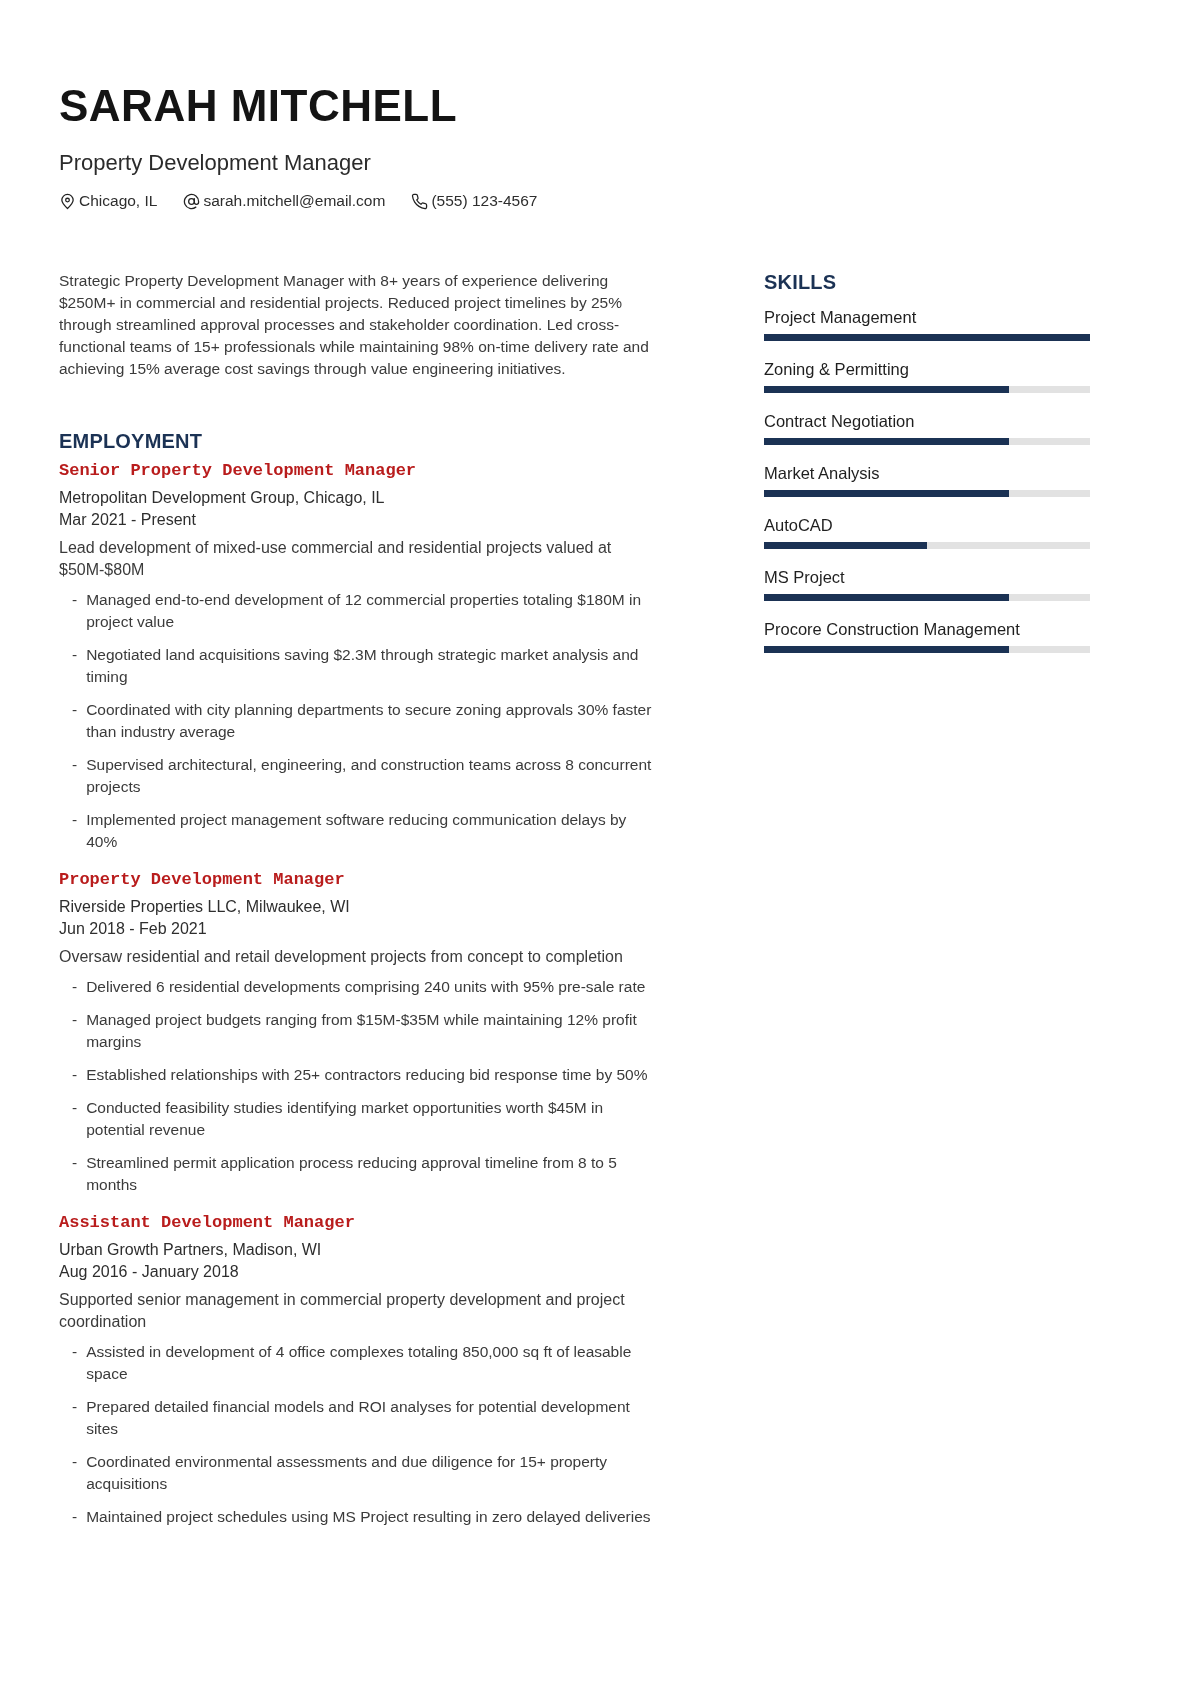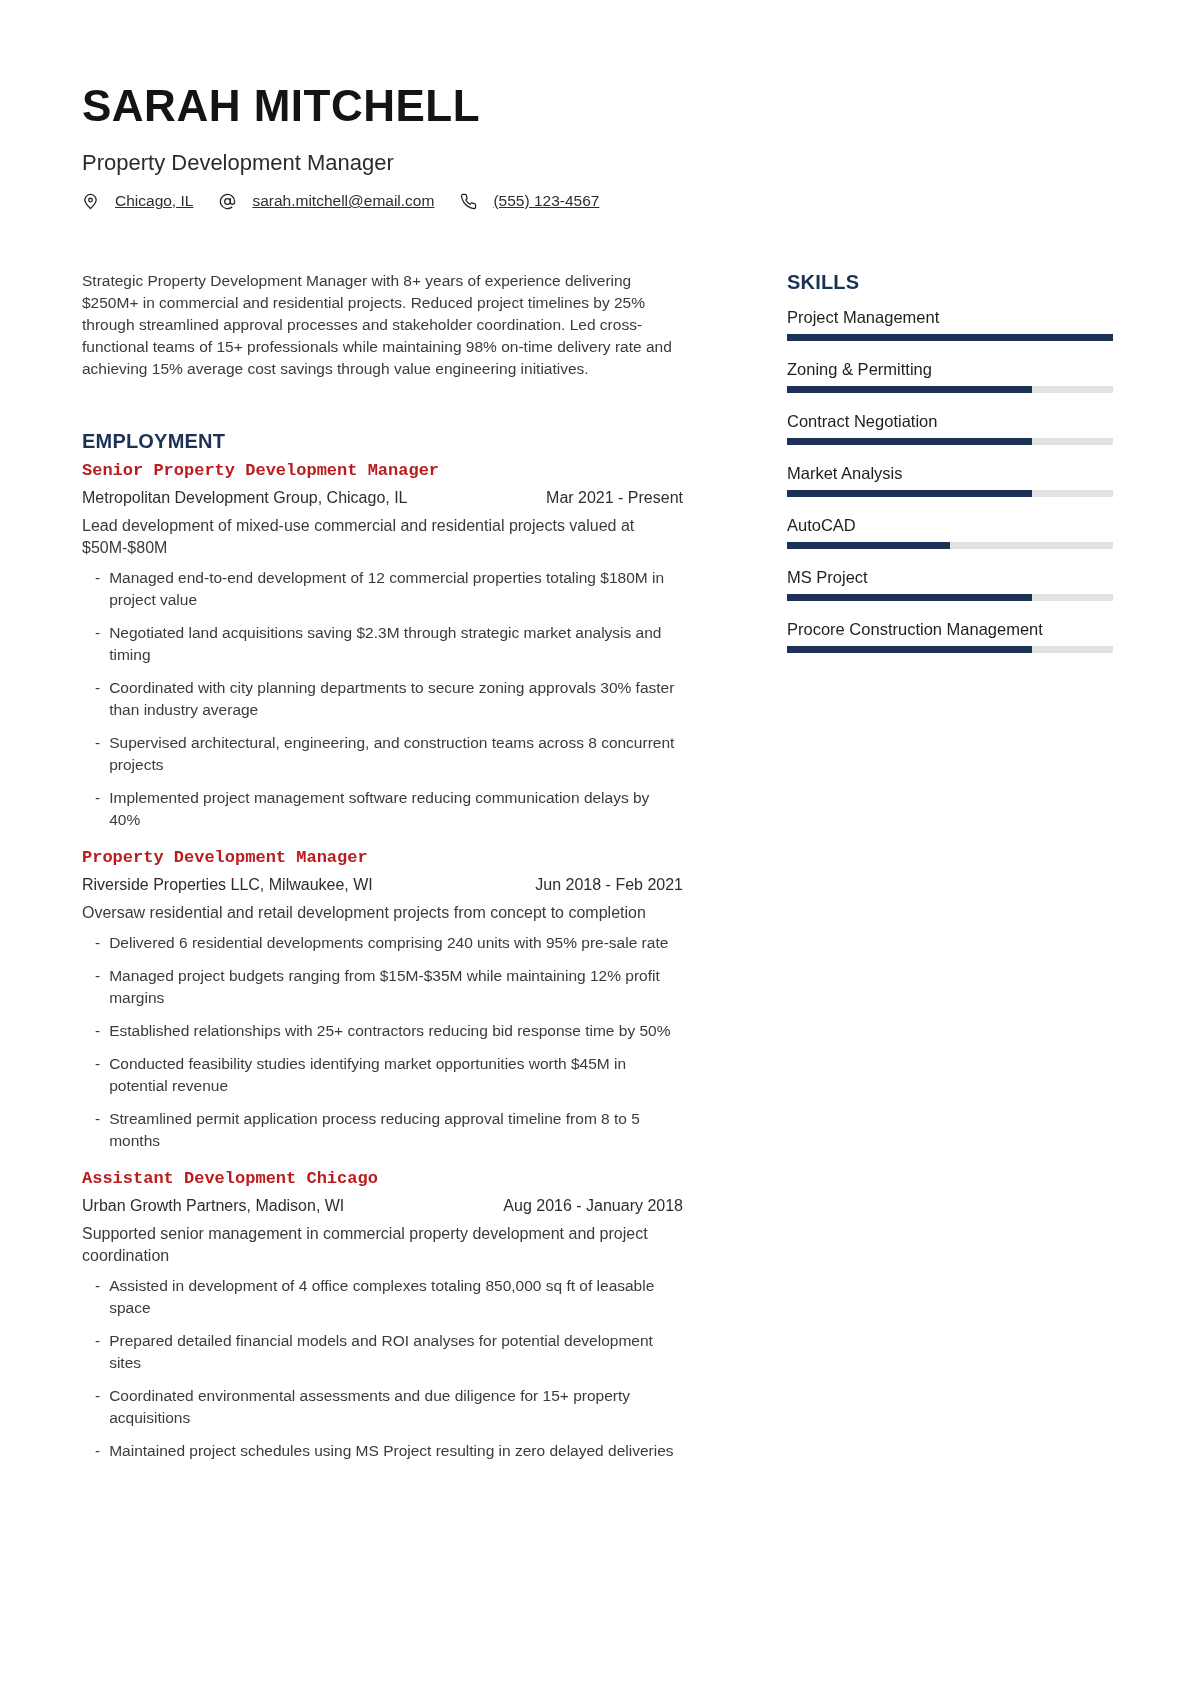--- a/index.html
+++ b/index.html
@@ -2,21 +2,21 @@
 <html><head>
 <meta charset="utf-8">
 <style>
   html, body { margin: 0; padding: 0; background: #ffffff; }
   .page {
     position: relative;
     width: 1200px;
     min-height: 1697px;
     background: #ffffff;
     box-sizing: border-box;
-    padding: 84px 0 60px 82px;
+    padding: 84px 0 60px 59px;
     font-family: "Liberation Sans", "DejaVu Sans", sans-serif;
     color: #3b3b3b;
   }
   
   .name {
     margin: 0;
     font-size: 44px;
     line-height: 44px;
     font-weight: 700;
     letter-spacing: 0.5px;
@@ -31,21 +31,21 @@
   }
   .contact-row {
     margin-top: 14px;
     display: flex;
     align-items: center;
     gap: 26px;
     font-size: 15.5px;
     line-height: 22px;
     color: #2e2e2e;
   }
-  .contact-item { display: flex; align-items: center; gap: 16px; text-decoration: underline; }
+  .contact-item { display: flex; align-items: center; gap: 3px; }
   .contact-icon svg { width: 17px; height: 17px; display: block; }
   
   .columns { display: flex; margin-top: 58px; }
   .main-col { width: 601px; flex: none; }
   .side-col { width: 326px; flex: none; margin-left: 104px; }
   .section-heading {
     margin: 0 0 11px 0;
     font-size: 20px;
     line-height: 25px;
     font-weight: 700;
@@ -70,20 +70,21 @@
     color: #b91c1c;
     font-family: Liberation Mono, monospace;
   }
   .job-meta {
     display: flex;
     justify-content: space-between;
     margin-top: 5px;
     font-size: 16px;
     line-height: 22px;
     color: #2e2e2e;
+    flex-direction: column;
   }
   .job-desc {
     margin-top: 6px;
     font-size: 16px;
     line-height: 22px;
     color: #3b3b3b;
   }
   .bullet-list { list-style: none; margin: 8px 0 0 0; padding: 0; }
   .bullet-item {
     display: flex;
@@ -206,21 +207,21 @@
                   <span class="bullet-dash">-</span>
                   <span class="bullet-text">Conducted feasibility studies identifying market opportunities worth $45M in potential revenue</span>
                 </li>
                 <li class="bullet-item">
                   <span class="bullet-dash">-</span>
                   <span class="bullet-text">Streamlined permit application process reducing approval timeline from 8 to 5 months</span>
                 </li>
               </ul>
             </div>
             <div class="job">
-              <div class="job-title">Assistant Development Chicago</div>
+              <div class="job-title">Assistant Development Manager</div>
               <div class="job-meta">
                 <span class="company">Urban Growth Partners, Madison, WI</span>
                 <span class="dates">Aug 2016 - January 2018</span>
               </div>
               <div class="job-desc">Supported senior management in commercial property development and project coordination</div>
               <ul class="bullet-list">
                 <li class="bullet-item">
                   <span class="bullet-dash">-</span>
                   <span class="bullet-text">Assisted in development of 4 office complexes totaling 850,000 sq ft of leasable space</span>
                 </li>

